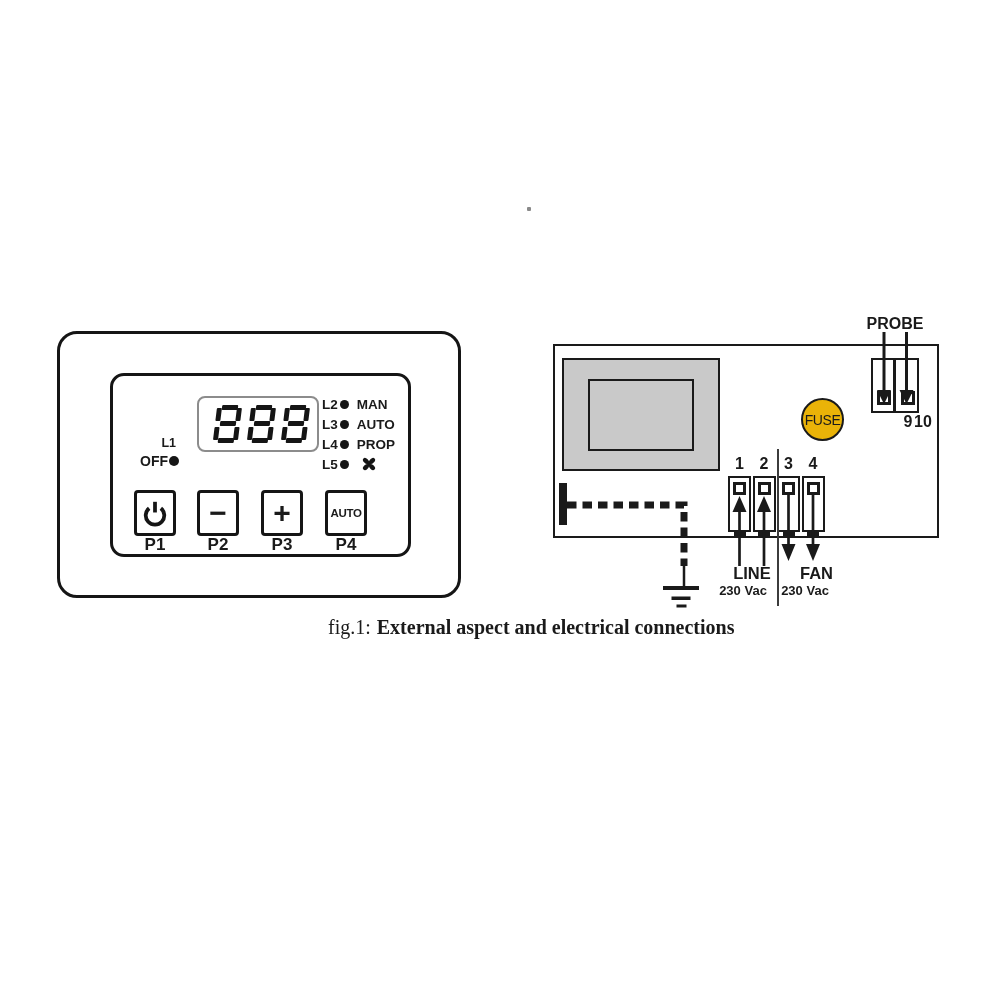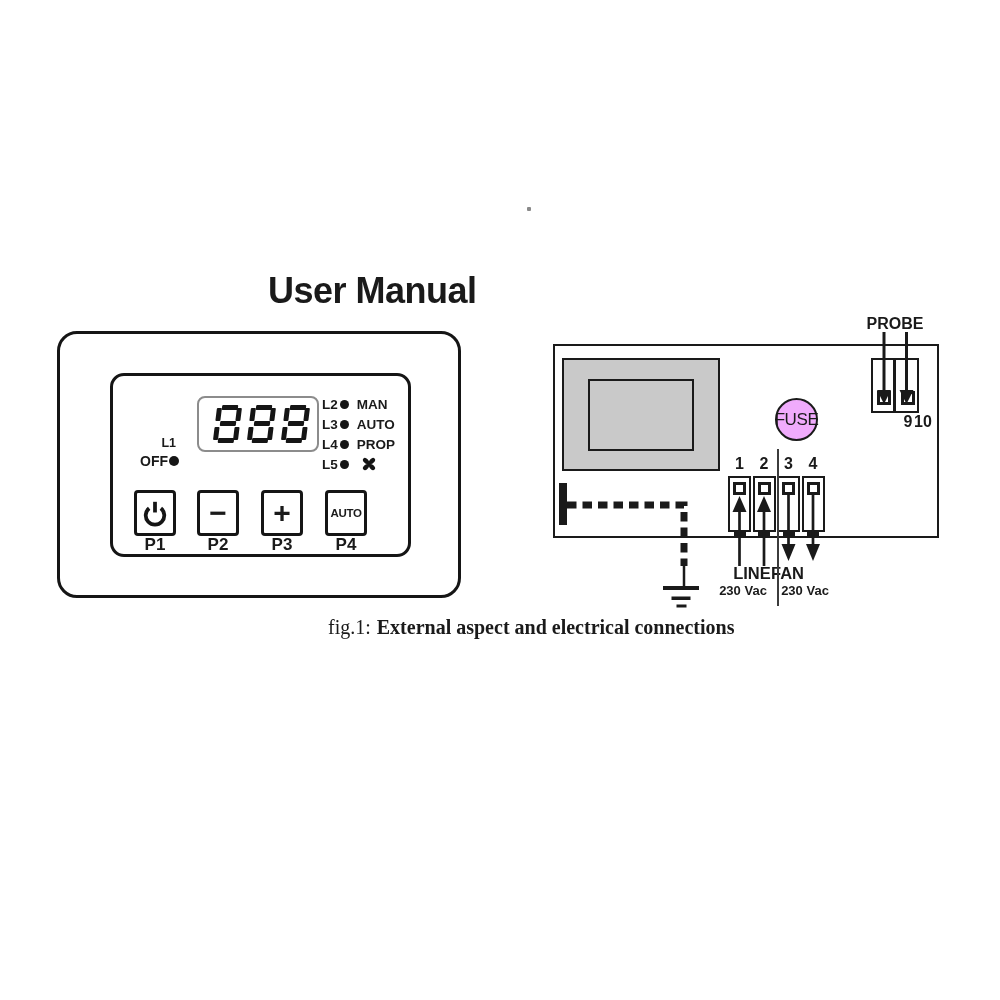--- a/index.html
+++ b/index.html
@@ -62,23 +62,23 @@
           font-weight:bold; font-size:17px; }
   .pk1 { left:134px; } .pk2 { left:197px; } .pk3 { left:261px; } .pk4 { left:325px; }
 
   
   .main-rect  { left:553px; top:344px; width:386px; height:194px;
                 border:2.5px solid #1a1a1a; background:#fff; }
   .gray-outer { left:562px; top:358px; width:158px; height:113px;
                 border:2.5px solid #1a1a1a; background:#c9c9c9; }
   .gray-inner { left:588px; top:379px; width:106px; height:72px;
                 border:2.5px solid #1a1a1a; }
-  .fuse { left:775px; top:398px; width:43px; height:43px; border:2.5px solid #1a1a1a;
+  .fuse { left:801px; top:398px; width:43px; height:43px; border:2.5px solid #1a1a1a;
           border-radius:50%; display:flex; align-items:center; justify-content:center;
-          font-size:17px; letter-spacing:-0.4px; background:#f0abfc; }
+          font-size:14px; letter-spacing:-0.4px; background:#eab308; }
   .probe-label { left:864px; top:315px; width:62px; text-align:center;
                  font-weight:bold; font-size:16px; }
   .probe-block { left:871px; top:358px; width:48px; height:55px;
                  border:2.5px solid #1a1a1a; background:#fff; }
   .probe-div   { position:absolute; left:20.3px; top:0; width:2.5px; height:100%;
                  background:#1a1a1a; }
   .psq { position:absolute; width:14px; height:14px; border:3px solid #1a1a1a; background:#fff; }
   .psq1 { left:877px; top:391px; } .psq2 { left:901px; top:391px; }
   .pt10 { left:914px; top:413px; width:28px; text-align:left; font-weight:bold; font-size:16px; }
   .pt9  { left:898px; top:413px; width:20px; text-align:center; font-weight:bold; font-size:16px; }
@@ -90,39 +90,38 @@
            border:2.5px solid #1a1a1a; background:#fff; }
   .tc1 { left:728px; } .tc2 { left:752.5px; } .tc3 { left:777px; } .tc4 { left:801.5px; }
   .tsq { width:13px; height:13px; border:3px solid #1a1a1a; margin:4px auto 0; }
   .foot { position:absolute; top:531px; width:12px; height:4.5px; background:#1a1a1a; }
   .ft1 { left:733.5px; } .ft2 { left:758px; } .ft3 { left:782.5px; } .ft4 { left:807px; }
 
   .line-label   { left:721px; top:564px; width:62px; text-align:center;
                   font-weight:bold; font-size:16.5px; }
   .line-voltage { left:712px; top:583px; width:62px; text-align:center;
                   font-weight:bold; font-size:13px; }
-  .fan-label    { left:771px; top:564px; width:62px; text-align:left;
+  .fan-label    { left:771px; top:564px; width:62px; text-align:right;
                   font-weight:bold; font-size:16.5px; }
   .fan-voltage  { left:774px; top:583px; width:62px; text-align:center;
                   font-weight:bold; font-size:13px; }
 
   .overlay { left:0; top:0; width:1000px; height:1000px; pointer-events:none; }
 
   
   .caption { left:328px; top:616px; font-family:"Liberation Serif", serif;
              font-size:20px; white-space:nowrap; }
   .cap-bold { font-weight:bold; margin-left:6px; }
 </style>
 </head>
 <body>
 
 <div class="abs speck"></div>
 
 <div class="abs title">
-  <span>User Manual</span>
 </div>
 
 <div>
   <div class="abs bezel"></div>
   <div class="abs face"></div>
 
   <div class="abs display">
       <div class="sseg">
         <div class="sg a"></div>
         <div class="sg b"></div>

